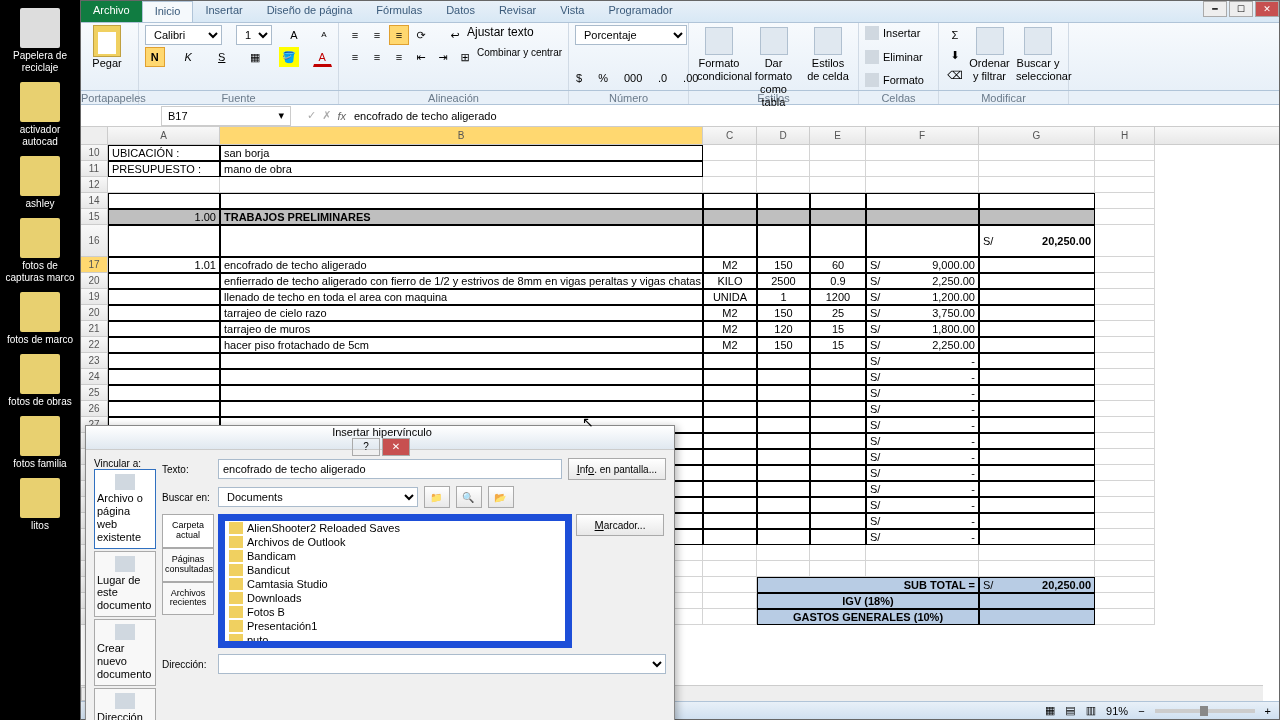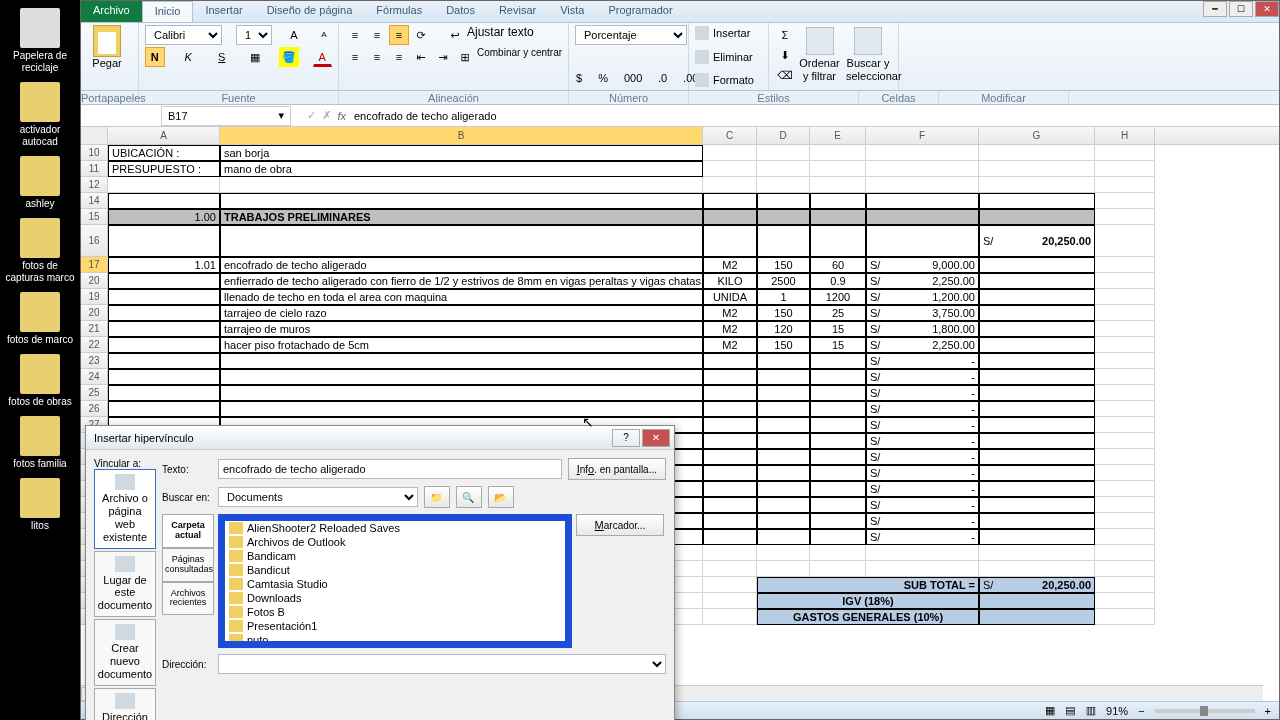--- a/index.html
+++ b/index.html
@@ -74,41 +74,41 @@
 .cell.right { text-align: right; }
 .cell.center { text-align: center; }
 
 .grid-row.tall { height: 32px; }
 .grid-row.tall .cell, .grid-row.tall .row-header { line-height: 31px; }
 
 .subtotal-row .cell.filled { background: #b8cce4; border: 1px solid #000; }
 
 
 .dialog { position: absolute; left: 85px; top: 425px; width: 590px; background: #f0f0f0; border: 1px solid #888; box-shadow: 2px 2px 8px rgba(0,0,0,0.3); z-index: 100; }
-.dialog-title { height: 24px; background: linear-gradient(#fff, #e0e8f0); display: flex; align-items: center; justify-content: space-between; padding: 0 4px; border-bottom: 1px solid #ccc; }
+.dialog-title { height: 24px; background: linear-gradient(#fff, #e0e8f0); display: flex; align-items: center; justify-content: space-between; padding: 0 4px; border-bottom: 1px solid #ccc; flex-direction: column; }
 .dialog-title-text { padding-left: 4px; }
 .dialog-btns { display: flex; }
 .dlg-btn { width: 28px; height: 18px; border: 1px solid #aaa; margin-left: 2px; text-align: center; font-size: 10px; line-height: 16px; }
 .dlg-btn.close { background: #c75050; color: #fff; }
 .dialog-body { padding: 8px; display: flex; gap: 6px; }
 .link-to-col { width: 62px; }
 .link-to-label { font-size: 10px; }
-.link-to-btn { width: 62px; border: 1px solid #aaa; background: #f8f8f8; text-align: center; padding: 4px 2px; font-size: 9px; line-height: 1.1; margin-bottom: 2px; cursor: pointer; }
+.link-to-btn { width: 62px; border: 1px solid #aaa; background: #f8f8f8; text-align: left; padding: 4px 2px; font-size: 9px; line-height: 1.1; margin-bottom: 2px; cursor: pointer; }
 .link-to-btn.active { background: #fff; border: 1px solid #3070c0; }
 .link-to-btn .lt-icon { width: 20px; height: 16px; margin: 0 auto 2px; background: #d0d8e0; }
 .dialog-main { flex: 1; }
 .dlg-row { display: flex; align-items: center; gap: 6px; margin-bottom: 6px; }
 .dlg-row label { font-size: 10px; width: 50px; }
 .dlg-input { flex: 1; height: 20px; border: 1px solid #abc; padding: 0 4px; background: #fff; }
 .dlg-button { height: 22px; padding: 0 8px; border: 1px solid #aaa; background: linear-gradient(#fff, #e8e8e8); cursor: pointer; font-size: 10px; }
 .dlg-button u { text-decoration: underline; }
 .browse-area { display: flex; gap: 4px; }
 .browse-tabs { width: 52px; }
 .browse-tab { border: 1px solid #aaa; background: #f8f8f8; padding: 6px 2px; text-align: center; font-size: 9px; line-height: 1.1; margin-bottom: 0; }
-.browse-tab.active { background: #fff; font-weight: bold; }
+.browse-tab.active { background: #fff; }
 .file-list { flex: 1; height: 134px; border: 7px solid #1d4ed8; background: #fff; overflow-y: auto; }
 .file-item { padding: 1px 4px; display: flex; align-items: center; gap: 4px; font-size: 10px; }
 .folder-icon { width: 14px; height: 12px; background: #f0d060; }
 
 
 .status-bar { position: absolute; bottom: 0; left: 0; right: 0; height: 18px; background: linear-gradient(#e8f0f8, #d0e0f0); border-top: 1px solid #b0c4d8; display: flex; align-items: center; justify-content: flex-end; padding: 0 8px; font-size: 10px; gap: 10px; }
 .zoom-slider { width: 100px; height: 4px; background: #ccc; position: relative; }
 .zoom-slider::after { content: ''; position: absolute; left: 45px; top: -3px; width: 8px; height: 10px; background: #888; }
 
 .scroll-h { position: absolute; bottom: 18px; left: 0; right: 16px; height: 16px; background: #eee; border-top: 1px solid #ccc; display: flex; align-items: center; }
@@ -229,20 +229,25 @@
     <div class="ribbon-group" style="width:120px">
       <select class="font-select" style="width:112px"><option>Porcentaje</option></select>
       <div class="font-row">
         <span class="fmt-btn">$</span>
         <span class="fmt-btn">%</span>
         <span class="fmt-btn">000</span>
         <span class="fmt-btn">.0</span>
         <span class="fmt-btn">.00</span>
       </div>
     </div>
+    <div class="ribbon-group" style="width:170px;flex-direction:row">
+      <div class="big-btn"><div class="big-icon"></div><span>Formato condicional</span></div>
+      <div class="big-btn"><div class="big-icon"></div><span>Dar formato como tabla</span></div>
+      <div class="big-btn"><div class="big-icon"></div><span>Estilos de celda</span></div>
+    </div>
     <div class="ribbon-group" style="width:80px">
       <div class="small-row">
           <div class="small-icon"></div>
           <span>Insertar</span>
         </div>
       <div class="small-row">
           <div class="small-icon"></div>
           <span>Eliminar</span>
         </div>
       <div class="small-row">

